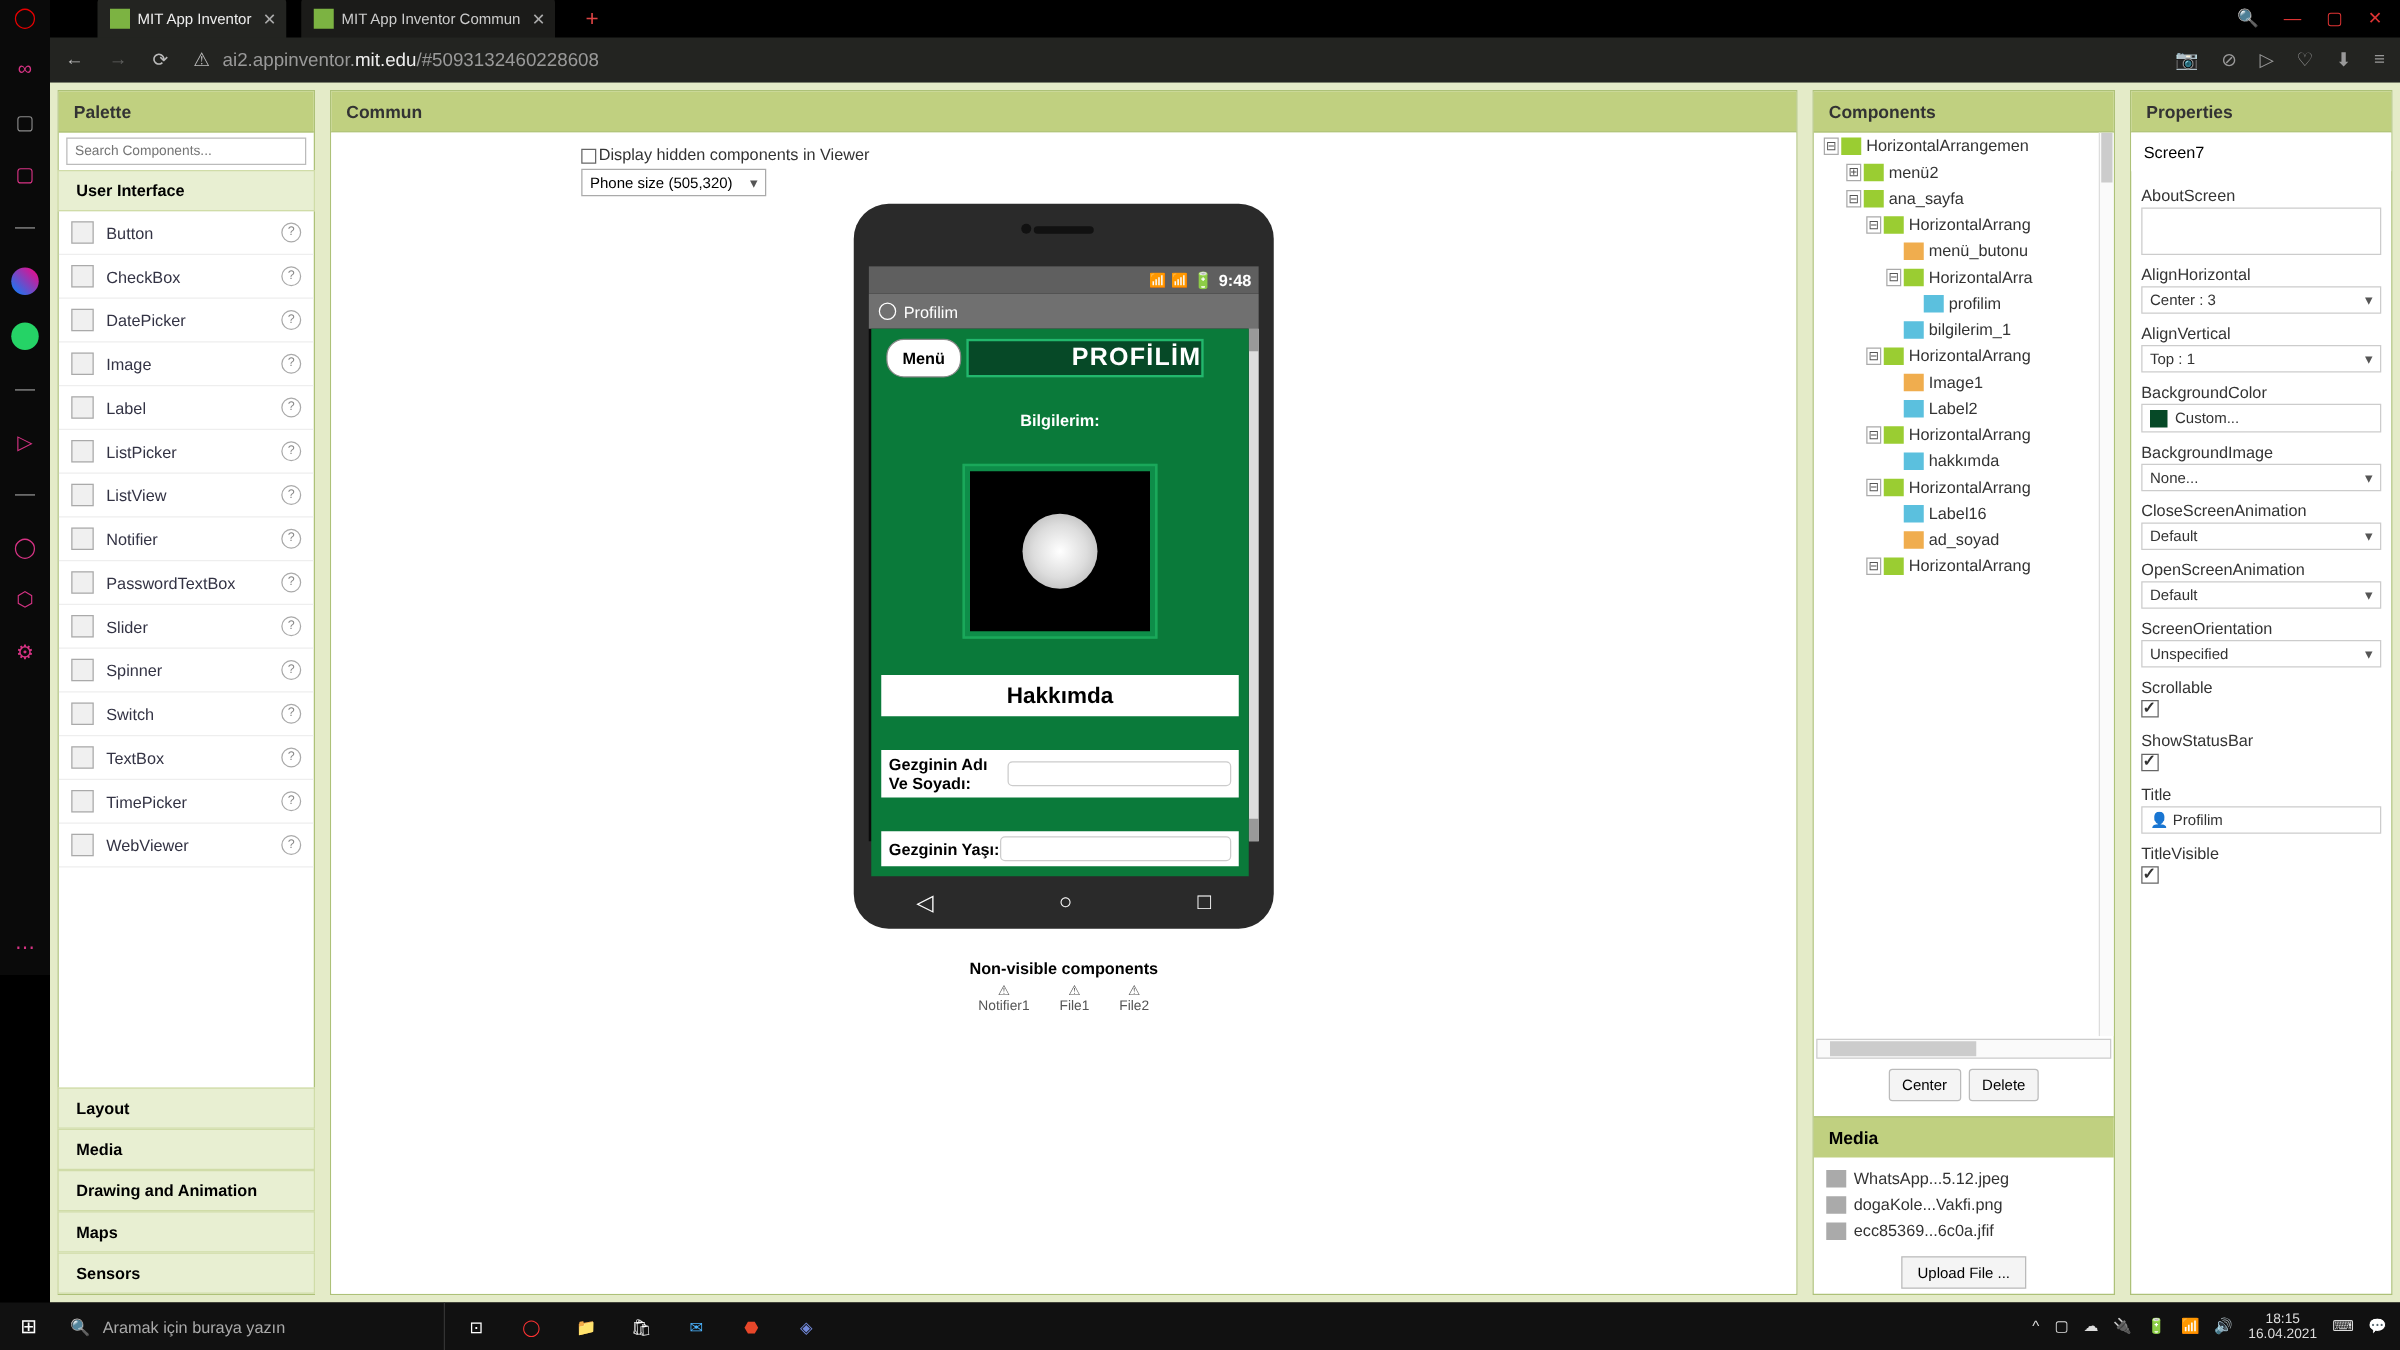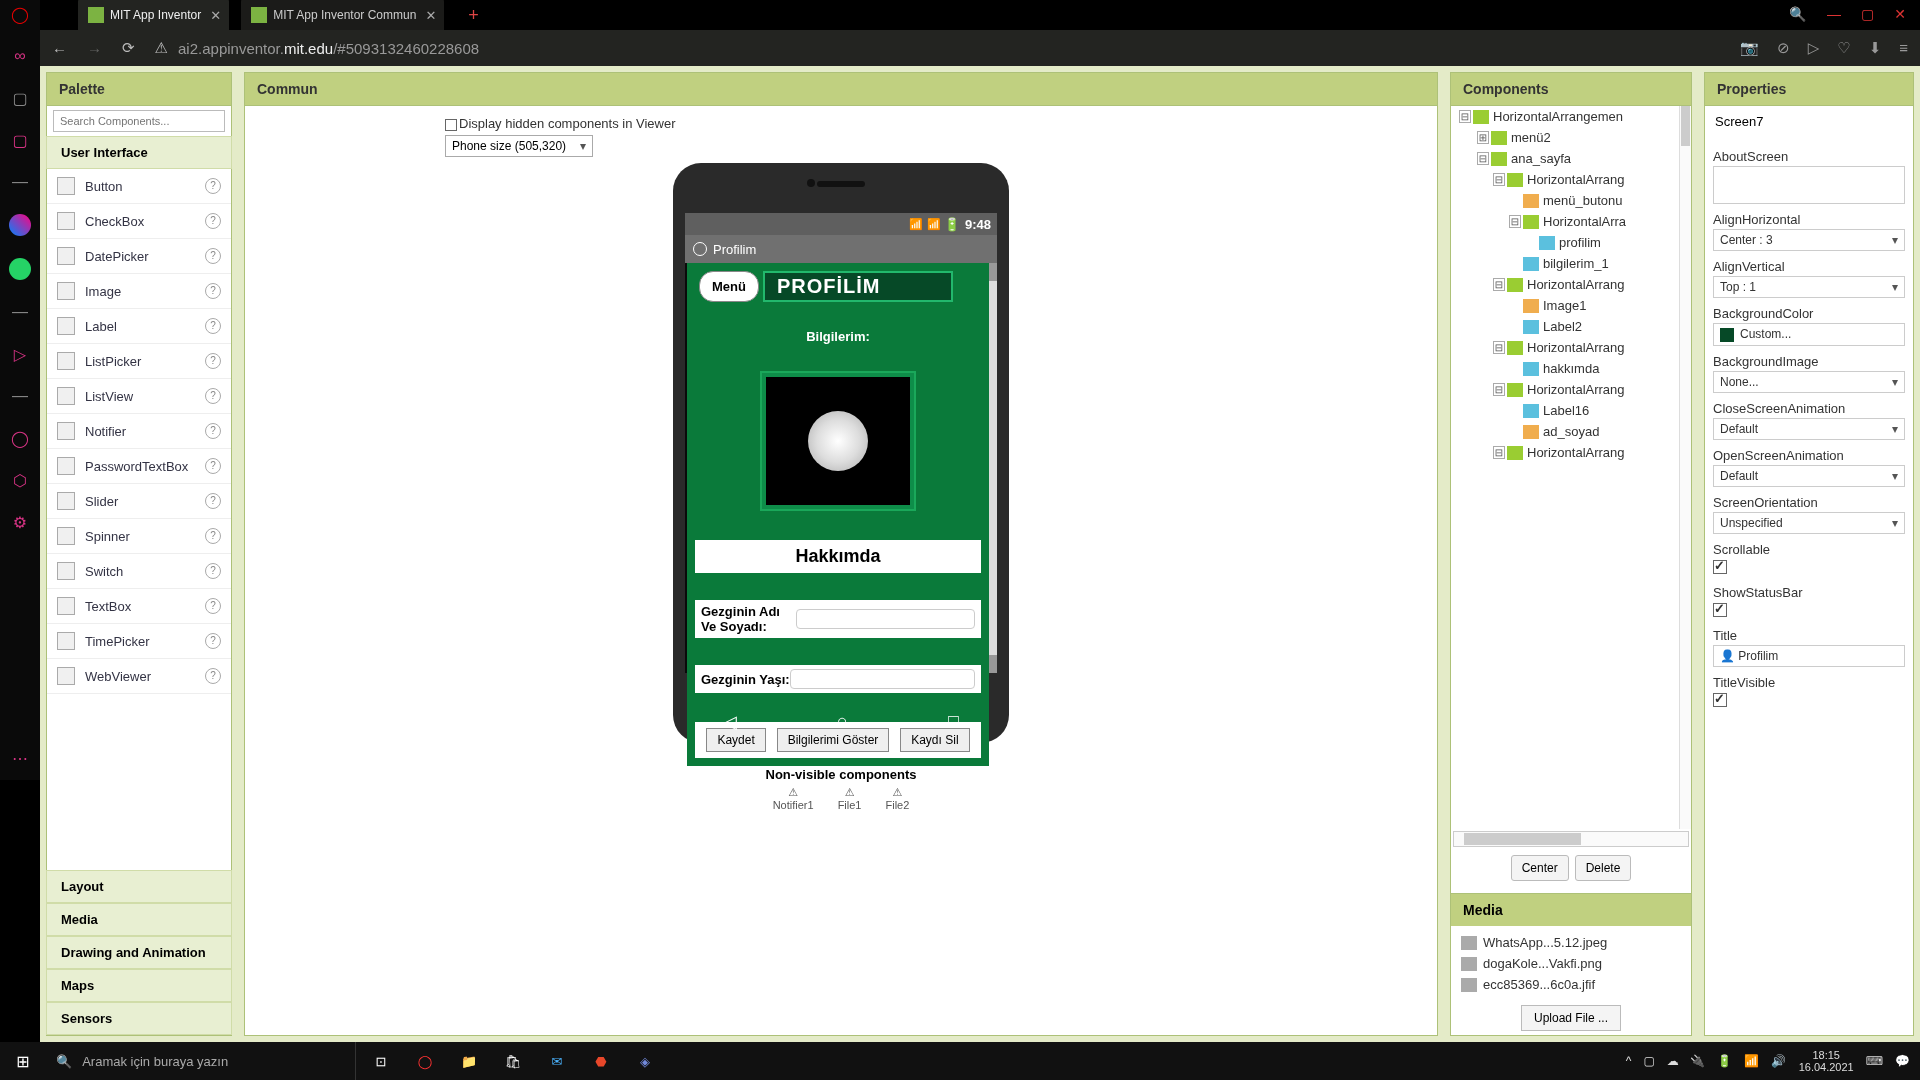--- a/index.html
+++ b/index.html
@@ -29,21 +29,21 @@
 .addrbar .url { flex: 1; display: flex; align-items: center; gap: 10px; }
 .addrbar .righticons { display: flex; gap: 18px; color: #999; font-size: 15px; }
 
 
 .app { position: absolute; left: 40px; top: 66px; right: 0; bottom: 38px; background: #e4ebc8; display: flex; }
 
 .panel { background: #fff; margin: 6px; border: 1px solid #adc178; display: flex; flex-direction: column; }
 .panel-title { background: #c0d080; color: #333; font-size: 14px; font-weight: bold; padding: 8px 12px; border-bottom: 1px solid #adc178; }
 
 
-.palette { width: 186px; flex: none; }
+.palette { width: 206px; flex: none; }
 .search-comp { margin: 4px 6px; padding: 4px 6px; border: 1px solid #bbb; font-size: 11px; color: #999; background: #fff; }
 .cat-header { background: #e8efd2; font-size: 13px; font-weight: bold; padding: 8px 14px; border: 1px solid #d0dca8; margin: 0 -1px; }
 .pal-list { flex: 1; overflow-y: auto; }
 .pal-item { display: flex; align-items: center; padding: 8px 10px; font-size: 13px; color: #334; border-bottom: 1px solid #eee; }
 .pal-item .pi { width: 18px; height: 18px; margin-right: 10px; border: 1px solid #aaa; background: #f0f0f0; }
 .pal-item .help { margin-left: auto; width: 16px; height: 16px; border: 1px solid #aaa; border-radius: 50%; text-align: center; line-height: 14px; font-size: 10px; color: #888; }
 
 
 .viewer { flex: 1; }
 .viewer-area { flex: 1; background: #fff; padding: 10px; display: flex; flex-direction: column; align-items: center; overflow: hidden; }
@@ -60,21 +60,21 @@
 .titlebar { height: 28px; background: #707070; color: #fff; font-size: 13px; display: flex; align-items: center; padding: 0 8px; }
 .titlebar .pico { width: 14px; height: 14px; border: 1px solid #fff; border-radius: 50%; margin-right: 6px; }
 .app-content { position: absolute; top: 50px; left: 2px; right: 8px; bottom: 0; background: #000; }
 .app-scroll { position: absolute; right: 0; top: 50px; bottom: 0; width: 8px; background: #ddd; }
 .app-scroll::before { content:""; position: absolute; top: 0; left: 0; right: 0; height: 18px; background: #999; }
 .app-scroll::after { content:""; position: absolute; bottom: 0; left: 0; right: 0; height: 18px; background: #999; }
 
 .green-bg { background: #0a7a3a; padding: 8px; display: flex; flex-direction: column; gap: 23px; }
 .row1 { display: flex; gap: 4px; margin: 0 4px; }
 .menu-btn { background: #fff; border-radius: 14px; padding: 4px 12px; font-size: 13px; font-weight: bold; border: 1px solid #888; }
-.prof-title { flex: 1; background: #064927; border: 2px solid #22b86c; color: #fff; text-align: left; font-size: 20px; font-weight: bold; letter-spacing: 1px; padding: 2px 12px; }
+.prof-title { flex: 1; background: #064927; border: 2px solid #22b86c; color: #fff; text-align: right; font-size: 20px; font-weight: bold; letter-spacing: 1px; padding: 2px 0; }
 .bilg { color: #fff; font-size: 13px; font-weight: bold; text-align: center; margin-top: 4px; }
 .img-box { align-self: center; width: 156px; height: 140px; background: #0e8d49; border: 2px solid #1aa85a; padding: 4px; margin-top: 4px;}
 .img-inner { width: 100%; height: 100%; background: #000; display: flex; align-items: center; justify-content: center; }
 .globe { width: 60px; height: 60px; border-radius: 50%; background: radial-gradient(circle,#fff,#ddd,#aaa); position: relative; }
 .hakk { background: #fff; margin: 6px 0 0 0; padding: 6px; text-align: center; font-size: 18px; font-weight: bold; }
 .form-row { background: #fff; margin-top: 4px; padding: 4px 6px; display: flex; align-items: center; font-size: 13px; font-weight: bold; }
 .form-row input { flex: 1; border: 1px solid #ccc; border-radius: 4px; height: 20px; }
 .btn-row { background: #fff; margin-top: 6px; padding: 6px; display: flex; justify-content: space-around; }
 .btn-row button { padding: 4px 10px; font-size: 12px; border: 1px solid #888; background: #efefef; }
 .navkeys { position: absolute; bottom: 10px; left: 0; right: 0; display: flex; justify-content: space-around; color: #fff; font-size: 18px; }
@@ -309,25 +309,20 @@
               </div>
               <div class="hakk">Hakkımda</div>
               <div class="form-row">
                 <span>Gezginin Adı Ve Soyadı:</span>
                 <input style="">
               </div>
               <div class="form-row">
                 <span>Gezginin Yaşı:</span>
                 <input style="">
               </div>
-              <div class="btn-row">
-                <button>Kaydet</button>
-                <button>Bilgilerimi Göster</button>
-                <button>Kaydı Sil</button>
-              </div>
             </div>
           </div>
         </div>
         <div class="navkeys">
           <span>◁</span>
           <span>○</span>
           <span>□</span>
         </div>
       </div>
 

